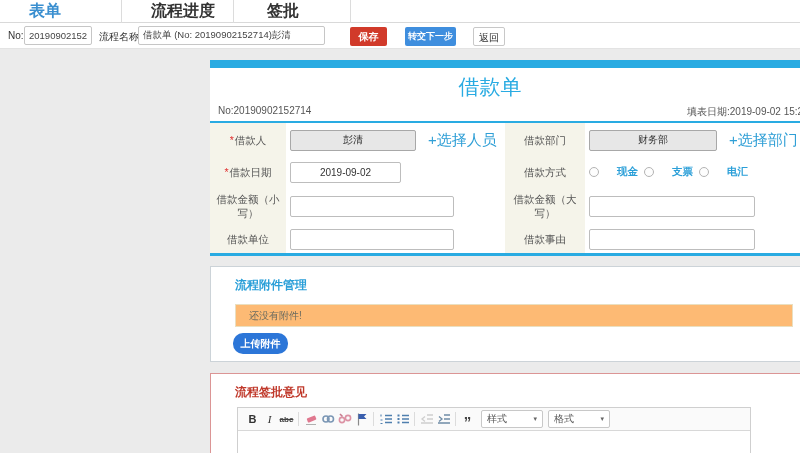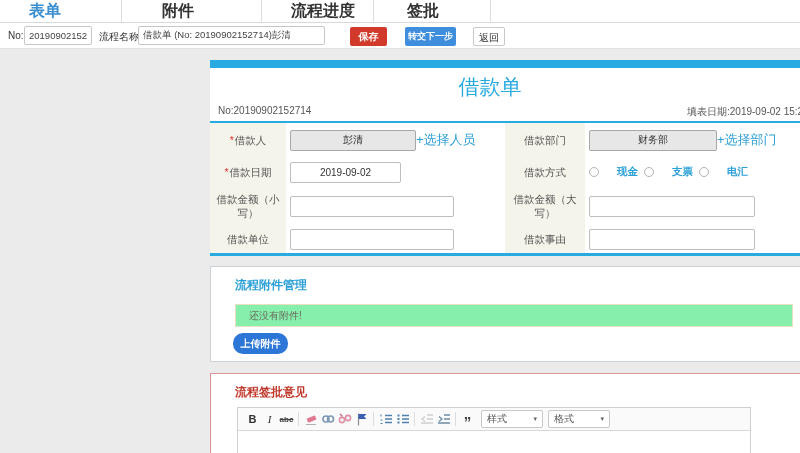--- a/index.html
+++ b/index.html
@@ -30,32 +30,32 @@
   .form-title { position:absolute; left:0; top:13px; width:560px; text-align:center; font-size:21px; color:#29abe2; font-weight:500; }
   .meta-no { position:absolute; left:8px; top:45px; font-size:10px; color:#555; }
   .meta-date { position:absolute; left:477px; top:45px; font-size:10px; color:#555; white-space:nowrap; }
   .blue-div { position:absolute; left:0; top:61px; width:100%; height:2px; background:#29abe2; }
   .ftable { position:absolute; left:0; top:63px; width:100%; height:130px; display:grid; grid-template-columns:76px 219px 80px 1fr; grid-template-rows:34px 30px 38px 28px; }
   .fl { background:#f5f4ea; display:flex; align-items:center; justify-content:center; text-align:center; font-size:10.5px; color:#555; padding:0 5px; line-height:1.35; }
   .fl .req { color:#e03131; margin-right:1px; }
   .fv { display:flex; align-items:center; padding-left:4px; font-size:10.5px; }
   .inp { height:21px; border:1px solid #bdbdbd; border-radius:2px; font-size:10px; color:#333; padding:0 5px; background:#fff; font-family:inherit;text-align:center; }
   .inp.ro { background:#e7e7e7; border-color:#a8a8a8; }
-  .flink { color:#2f9fd6; font-size:13px; margin-left:0; text-decoration:none; cursor:pointer; }
+  .flink { color:#2f9fd6; font-size:15px; margin-left:12px; text-decoration:none; cursor:pointer; }
   .radio { display:inline-flex; align-items:center; margin-right:6px; cursor:pointer; }
   .rdot { width:10px; height:10px; border:1px solid #b3b3b3; border-radius:50%; background:#fdfdfd; margin-right:2px; }
   .rtxt { color:#2a9fd8; font-size:10.5px; font-weight:bold;margin-left:16px; }
   .blue-bot { position:absolute; left:0; bottom:0; width:100%; height:3px; background:#29abe2; }
 
   
   .card-att { position:absolute; left:210px; top:266px; width:645px; height:96px; background:#fff; border:1px solid #ccd3d8; }
   .sec-h { position:absolute; left:24px; top:10px; font-size:12px; font-weight:bold; }
   .sec-h.blue { color:#2a9fd8; }
   .sec-h.red { color:#c0392b; }
-  .alert { position:absolute; left:24px; top:37px; width:558px; height:23px; background:#86efac; border:1px solid #eadfc0; line-height:21px; font-size:10px; color:#6b6b5f; padding-left:13px; }
+  .alert { position:absolute; left:24px; top:37px; width:558px; height:23px; background:#fdba74; border:1px solid #eadfc0; line-height:21px; font-size:10px; color:#6b6b5f; padding-left:13px; }
   .btn-upload { position:absolute; left:22px; top:66px; width:55px; height:21px; background:#2c76d8; border:none; border-radius:10px; color:#fff; font-size:10px; font-weight:bold; line-height:21px; text-align:center; cursor:pointer; font-family:inherit; }
 
   
   .card-appr { position:absolute; left:210px; top:373px; width:645px; height:130px; background:#fff; border:1px solid #db9595; }
   .editor { position:absolute; left:26px; top:33px; width:514px; height:95px; border:1px solid #cfcfcf; background:#fff; }
   .etoolbar { height:23px; background:#fafafa; border-bottom:1px solid #d8d8d8; display:flex; align-items:center; padding:0 6px; }
   .ebtn { width:17px; height:17px; display:flex; align-items:center; justify-content:center; cursor:pointer; border-radius:2px; }
   .eb-b { font-size:11px; font-weight:bold; color:#333; }
   .eb-i { font-size:11px; font-style:italic; font-family:"Liberation Serif","DejaVu Serif",serif; color:#333; }
   .eb-s { font-size:8px; font-weight:bold; color:#444; text-decoration:line-through; }
@@ -66,21 +66,20 @@
   .combo .ca { font-size:7px; color:#666; }
   .disabled { opacity:.45; }
 </style>
 </head>
 <body>
 
 <div class="root">
 
   <div class="tabbar">
     <div class="tab t0">表单</div>
-    <div class="tab t1">附件</div>
     <div class="tab t3">流程进度</div>
     <div class="tab t2">签批</div>
   </div>
 
   <div class="topbar">
     <span class="lbl" style="left:8px;">No:</span>
     <input class="tb-input" style="left: 24px; width: 68px;" value="20190902152714">
     <span class="lbl" style="left:99px;">流程名称:</span>
     <input class="tb-input" style="left: 138px; width: 187px;" value="借款单 (No: 20190902152714)彭清">
     <button class="btn btn-save">保存</button>

